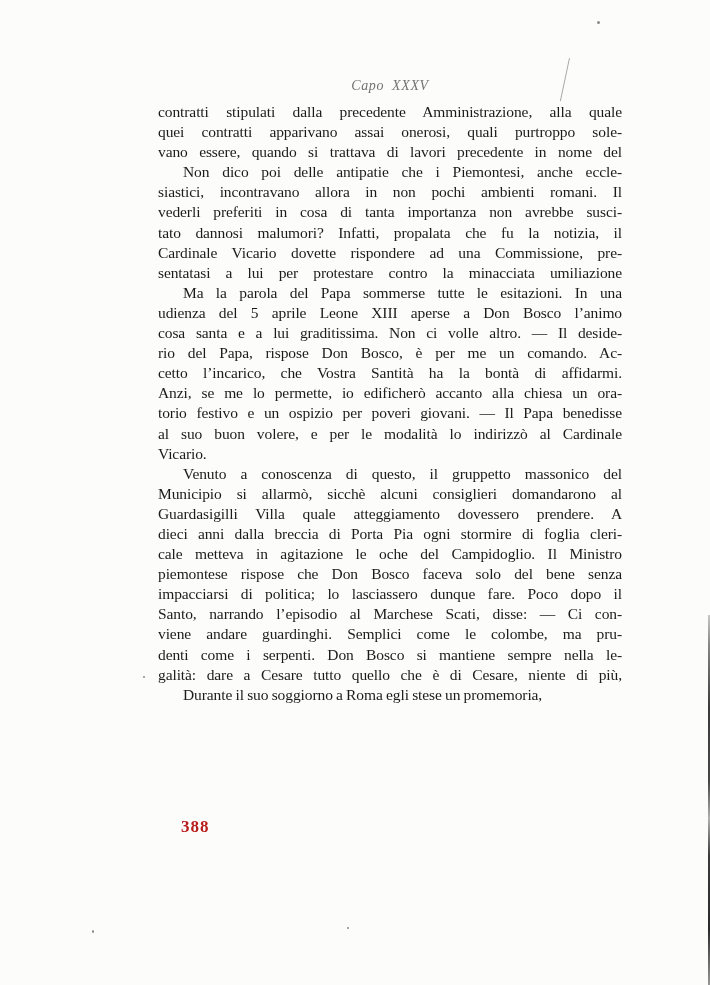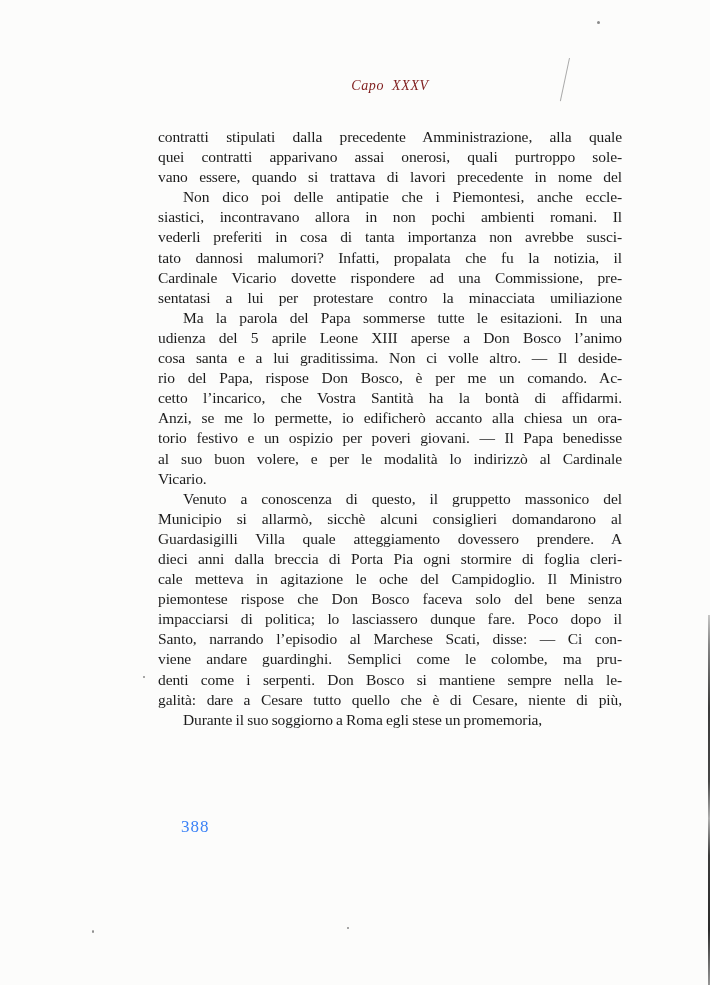--- a/index.html
+++ b/index.html
@@ -15,48 +15,48 @@
   .chapter-header {
     position: absolute;
     top: 78px;
     left: 158px;
     width: 464px;
     text-align: center;
     font-style: italic;
     font-size: 14px;
     letter-spacing: 0.6px;
     word-spacing: 4px;
-    color: #7f1d1d;
+    color: #737373;
   }
   .body-text {
     position: absolute;
     left: 158px;
     top: 102px;
     width: 464px;
     font-size: 15.5px;
     line-height: 20.1px;
     letter-spacing: -0.1px;
     word-spacing: -0.5px;
-    margin-top: 25px;
   }
   .ln {
     height: 20.1px;
     overflow: hidden;
     text-align: justify;
     text-align-last: justify;
   }
   .ln.end { text-align-last: left; }
   .ln.ind { text-indent: 25px; }
   .page-number {
     position: absolute;
     left: 181px;
     top: 817px;
     font-size: 17px;
     letter-spacing: 1px;
-    color: #3b82f6;
+    color: #b91c1c;
+    font-weight: bold;
   }
   .scratch-line {
     position: absolute;
     left: 569px;
     top: 58px;
     width: 1px;
     height: 44px;
     background: #8e8e8e;
     transform: rotate(12deg);
     transform-origin: top center;

